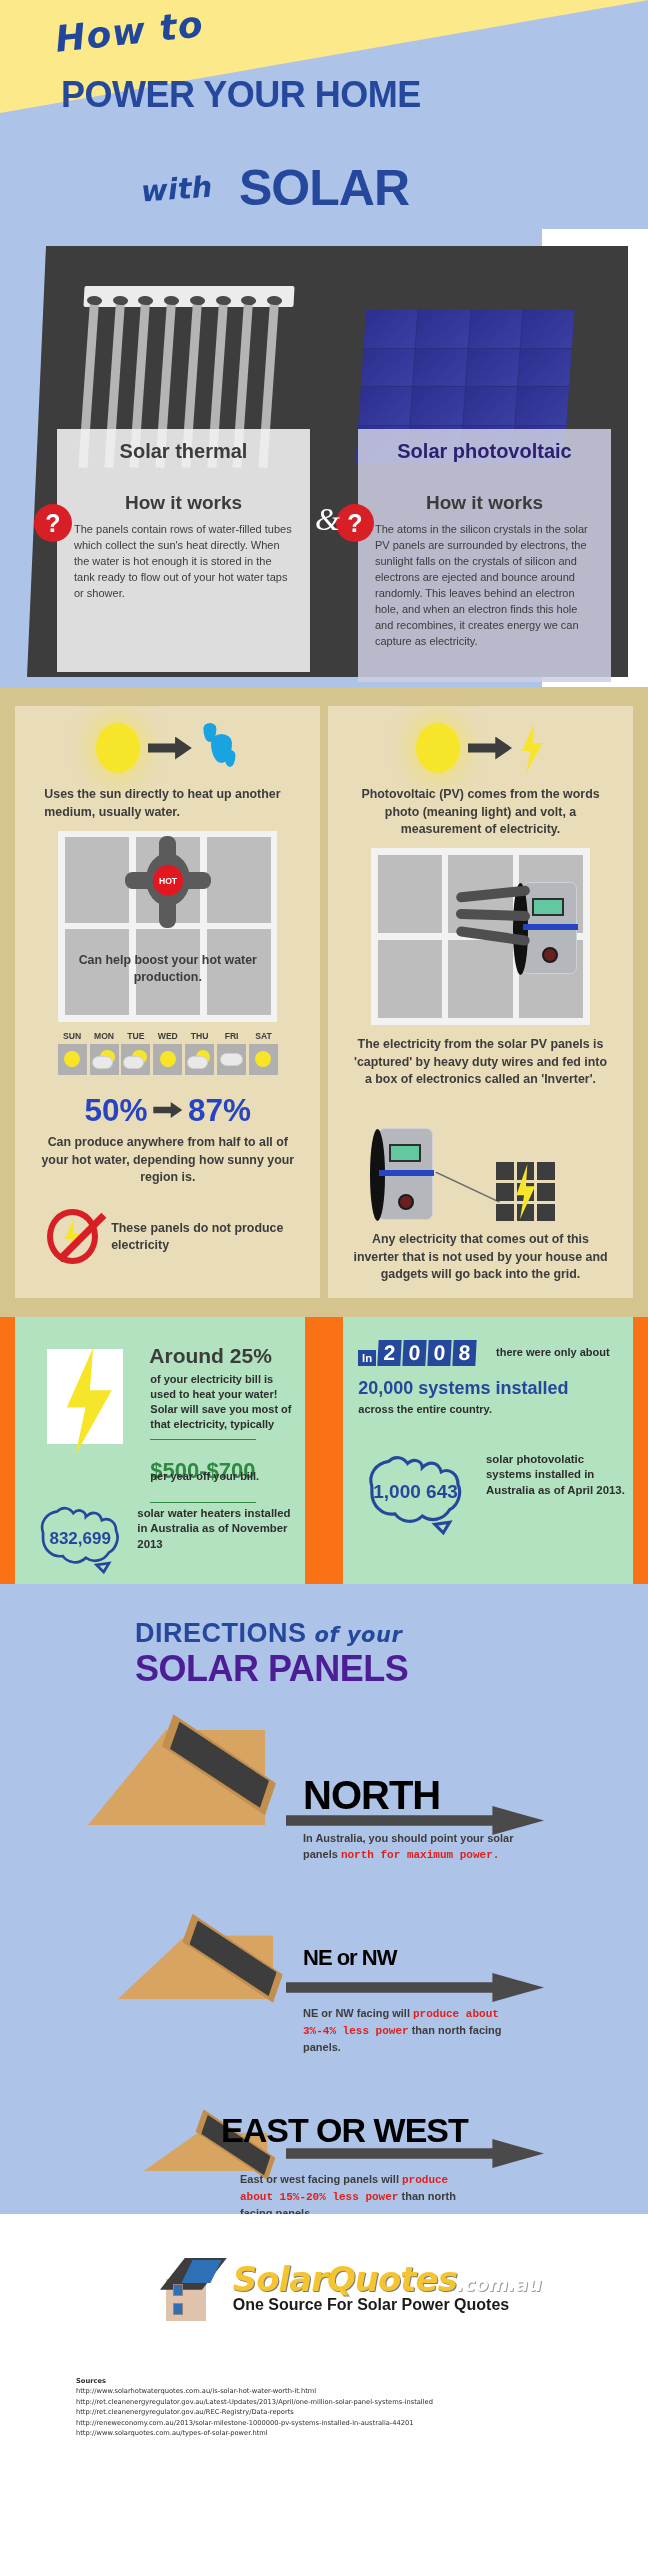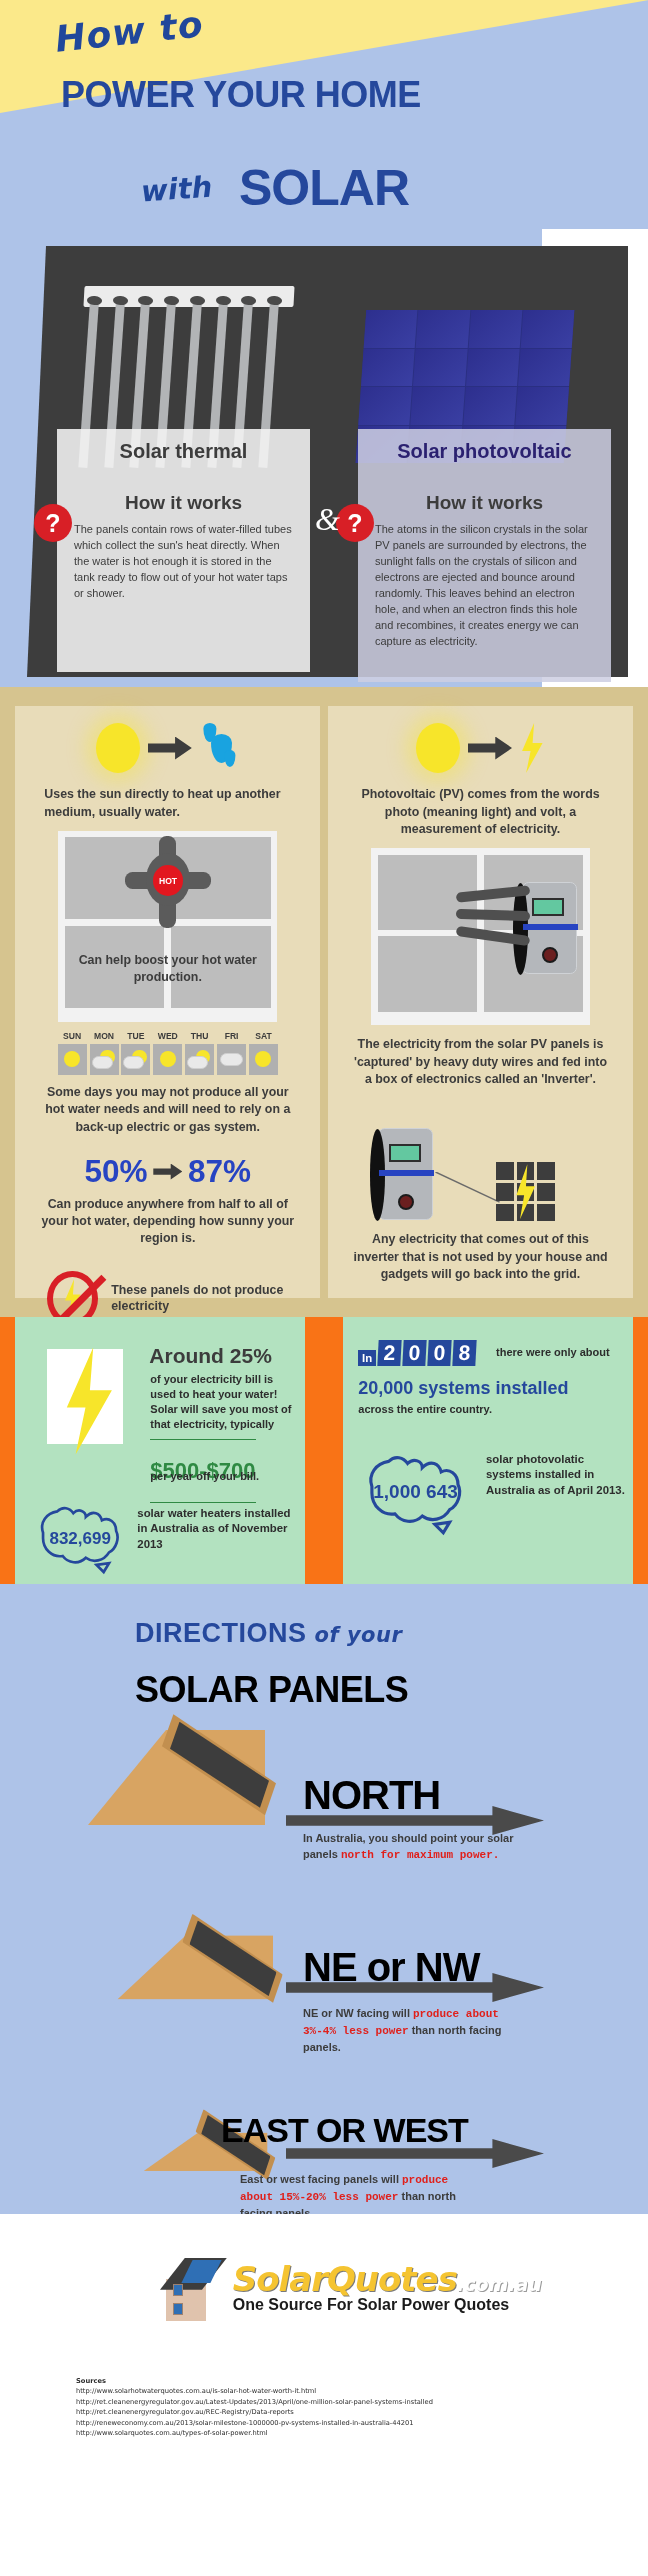--- a/index.html
+++ b/index.html
@@ -240,21 +240,21 @@
     font-weight: 600; text-align: center; padding: 13.4px 21px 0 21px;
   }
   .tan-text.left-align { text-align: left; padding-left: 29px; }
 
   .window-box {
     position: relative;
     margin: 9.5px auto 0 auto;
     width: 219px; height: 191px;
     background: #f2f2f2;
     display: grid;
-    grid-template-columns: repeat(2,1fr);
+    grid-template-columns: repeat(3,1fr);
     grid-template-rows: repeat(2,1fr);
     gap: 6.7px;
     padding: 6.7px;
   }
   .window-pane { background: #bdbdbd; }
   .tap {
     position: absolute;
     left: 50%; top: 5.7px; transform: translateX(-50%);
     width: 86px; height: 95px;
   }
@@ -453,22 +453,22 @@
   }
   .dir-title1 {
     position: absolute; left: 135px; top: 34px;
     font-size: 27px; font-weight: 700; color: #25489c; letter-spacing: 0.5px;
   }
   .dir-title1 .script {
     font-family: "DejaVu Sans", sans-serif; font-style: italic;
     font-size: 21px; font-weight: 700;
   }
   .dir-title2 {
-    position: absolute; left: 135px; top: 85px;
-    font-size: 36px; font-weight: 700; color: #000000; letter-spacing: -0.5px;
+    position: absolute; left: 135px; top: 64px;
+    font-size: 36px; font-weight: 700; color: #4c1d95; letter-spacing: -0.5px;
   }
   .dir-item { position: absolute; width: 649px; height: 143px; }
   .ramp { position: absolute; left: 88px; top: 0; width: 205px; height: 107px; }
   .ramp .body {
     position: absolute; left: 0; bottom: 0; width: 177px; height: 95px;
     background: #d8a462;
     clip-path: polygon(0 100%, 78px 0, 177px 0, 177px 100%);
   }
   .ramp .frame {
     position: absolute; left: 74px; top: -3.8px; width: 114px; height: 101px;
@@ -482,21 +482,21 @@
   }
   .dir-arrow {
     position: absolute; left: 286px; top: 88px;
     width: 258px; height: 29px; background: #4a4a4a;
     clip-path: polygon(0 32%, 80% 32%, 80% 0, 100% 50%, 80% 100%, 80% 68%, 0 68%);
   }
   .dir-word {
     position: absolute; left: 303px; top: 55px;
     font-size: 40px; font-weight: 700; color: #000; letter-spacing: -1px;
   }
-  .dir-word.small { font-size: 40px; }
+  .dir-word.small { font-size: 22px; }
   .dir-caption {
     position: absolute; left: 303px; top: 113px; width: 219px;
     font-size: 11px; font-weight: 700; line-height: 1.45; color: #3c3c3c;
   }
   .hl { color: #e0201b; font-family: Liberation Mono, monospace; }
 
   
   .footer {
     position: relative; width: 649px; height: 248px; background: #ffffff;
   }
@@ -692,21 +692,20 @@
             </div>
           </div>
         <div class="day">
             <div class="day-label">SAT</div>
             <div class="day-box">
               <div class="wx-sun"></div>
             </div>
           </div>
       </div>
 
-      <div class="tan-text" style="padding-top:9.5px">Some days you may not produce all your hot water needs and will need to rely on a back-up electric or gas system.</div>
 
       <div class="pct-row">
         <div class="pct">50%</div>
         <div class="arrow-blk-sm"></div>
         <div class="pct">87%</div>
       </div>
       <div class="tan-text" style="padding-top:5.7px">Can produce anywhere from half to all of your hot water, depending how sunny your region is.</div>
 
       <div class="noelec-row">
         <div class="no-sign">

